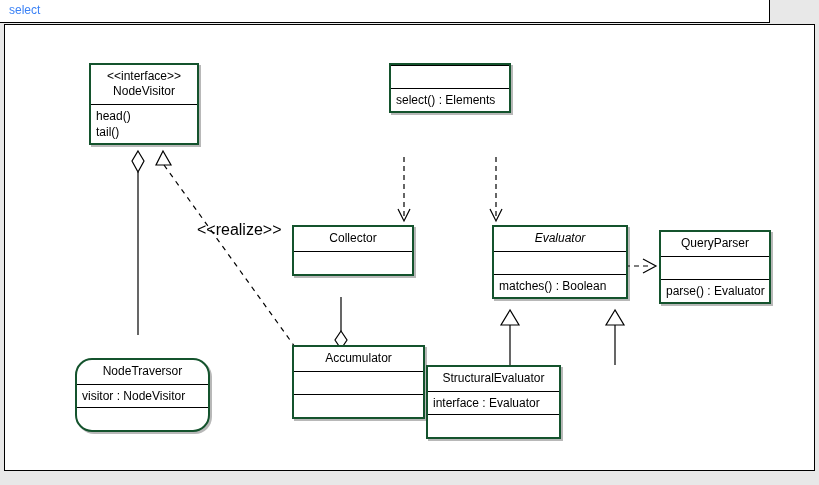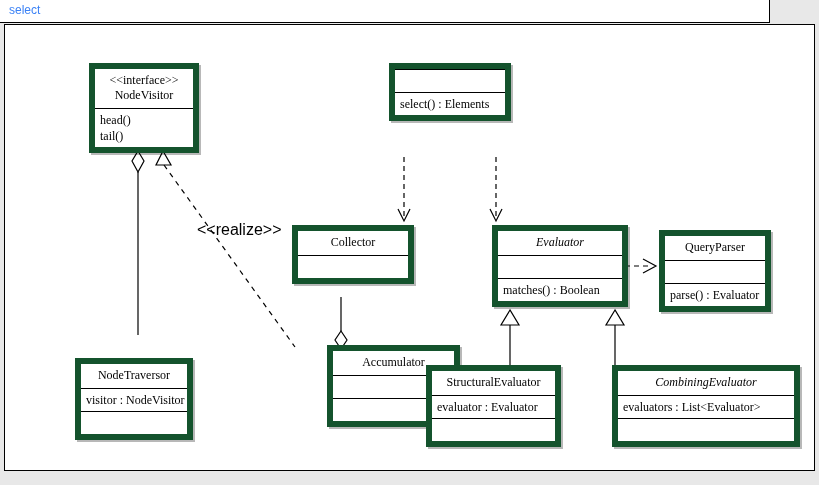--- a/index.html
+++ b/index.html
@@ -63,25 +63,24 @@
     left: 0;
     top: 0;
     width: 811px;
     height: 447px;
     pointer-events: none;
   }
   
   .uml-class {
     position: absolute;
     background: #ffffff;
-    border: 6px solid #14532d;
+    border: 2px solid #14532d;
     box-sizing: border-box;
     box-shadow: 2px 2px 0 rgba(0,0,0,0.28);
     z-index: 5;
-    font-family: Liberation Serif, serif;
   }
   .uml-name {
     text-align: center;
     font-size: 12px;
     color: #000000;
     padding: 4px 4px 5px 4px;
     line-height: 15px;
     white-space: nowrap;
   }
   .uml-name.abstract {
@@ -205,46 +204,39 @@
     </div>
 
     <div class="uml-class" style="left:654px; top:205px; width:112px;">
       <div class="uml-name">QueryParser</div>
       <div class="uml-compartment uml-sep empty"></div>
       <div class="uml-compartment uml-sep">
         <div>parse() : Evaluator</div>
       </div>
     </div>
 
-    <div class="uml-class" style="left:70px; top:333px; width:118px;">
+    <div class="uml-class" style="left:70px; top:333px; width:135px;border-radius:17px;">
       <div class="uml-name">NodeTraversor</div>
       <div class="uml-compartment uml-sep">
         <div>visitor : NodeVisitor</div>
       </div>
       <div class="uml-compartment uml-sep empty"></div>
     </div>
 
-    <div class="uml-class" style="left:287px; top:320px; width:133px;margin-left:35px;">
+    <div class="uml-class" style="left:287px; top:320px; width:133px;">
       <div class="uml-name">Accumulator</div>
       <div class="uml-compartment uml-sep empty"></div>
       <div class="uml-compartment uml-sep empty"></div>
     </div>
 
     <div class="uml-class" style="left:421px; top:340px; width:135px;">
       <div class="uml-name">StructuralEvaluator</div>
       <div class="uml-compartment uml-sep">
-        <div>evaluator : Evaluator</div>
-      </div>
-      <div class="uml-compartment uml-sep empty"></div>
-    </div>
-
-    <div class="uml-class" style="left:607px; top:340px; width:188px;">
-      <div class="uml-name abstract">CombiningEvaluator</div>
-      <div class="uml-compartment uml-sep">
-        <div>evaluators : List&lt;Evaluator&gt;</div>
-      </div>
-      <div class="uml-compartment uml-sep empty"></div>
-    </div>
+        <div>interface : Evaluator</div>
+      </div>
+      <div class="uml-compartment uml-sep empty"></div>
+    </div>
+
 
     <div class="edge-label" style="left:192px; top:196px;">&lt;&lt;realize&gt;&gt;</div>
 
   </div>
 </div>
 
 </body></html>

